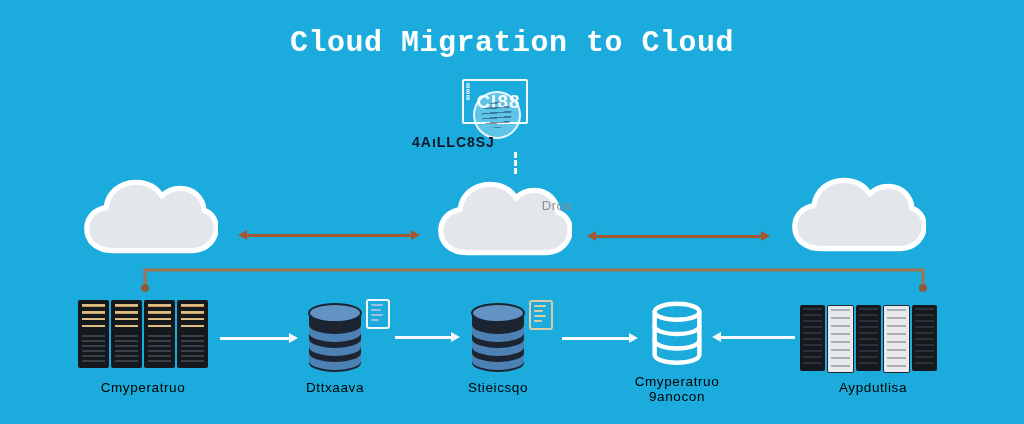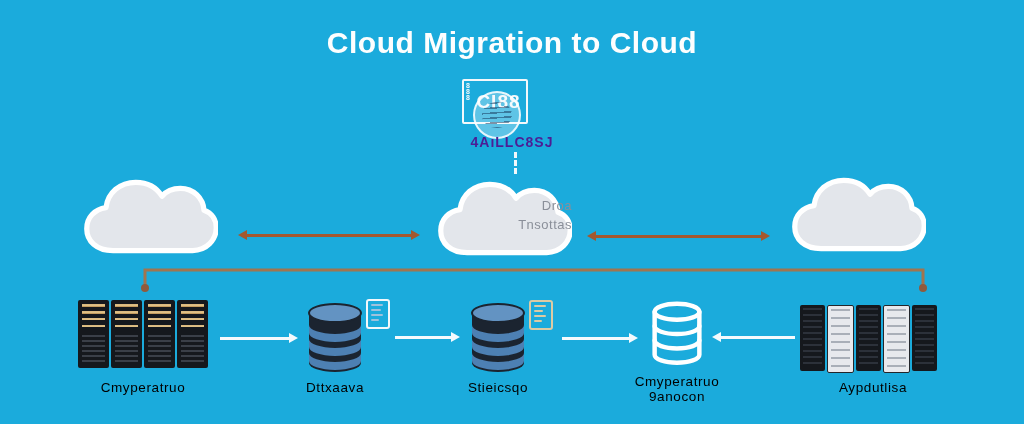--- a/index.html
+++ b/index.html
@@ -1,35 +1,35 @@
 <!DOCTYPE html>
 <html style="--bg: #1BABDC; --cloud-fill: #E3E6EB; --cloud-stroke: #FFFFFF; --cloud-text: #8A8F99; --arrow-brown: #A4582F; --bracket: #A1754F; --bracket-dot: #8F5B3D; --arrow-white: #F5FAFD; --server-dark: #15181D; --server-light: #E7E9ED; --slat-gold: #D8B478; --db-blue: #4D80B3; --db-dark: #1B2430; --db-top: #6393C2; --doc-tan: #DCCBA4;"><head>
 <meta charset="utf-8">
 <style>
   html,body{margin:0;padding:0;}
   body{width:1024px;height:424px;overflow:hidden;font-family:"Liberation Sans",sans-serif;}
   .canvas{position:relative;width:1024px;height:424px;background:var(--bg,#1BABDC);overflow:hidden;}
 
   
   .title{position:absolute;left:0;top:26px;width:1024px;text-align:center;color:#FDFEFE;
-         font-size:30px;font-weight:700;letter-spacing:0.5px;margin:0;}
+         font-size:30px;font-weight:700;letter-spacing:0.5px;margin:0;font-family:Liberation Mono, monospace;}
 
   
   .icon-box{position:absolute;left:462px;top:79px;width:62px;height:41px;
             border:2.5px solid #F3F8FB;border-radius:2px;display:flex;align-items:flex-start;}
   .icon-side{font-size:7px;line-height:6px;color:#F3F8FB;padding:2px 1px 0 2px;white-space:pre-line;font-weight:700;}
   .icon-boxtext{flex:1;text-align:center;color:#F3F8FB;font-weight:700;font-size:19px;
                 letter-spacing:1px;padding-top:10px;}
   .icon-globe{position:absolute;left:473px;top:91px;width:44px;height:44px;border-radius:50%;
               background:rgba(255,255,255,0.30);border:2px solid rgba(255,255,255,0.85);}
   .icon-globe .scribble{position:absolute;left:7px;top:9px;right:7px;bottom:9px;border-radius:50%;
               background:repeating-linear-gradient(180deg,rgba(25,60,95,0.55) 0 1.5px,transparent 1.5px 5px);
               transform:rotate(-4deg);}
-  .icon-label{position:absolute;left:412px;top:134px;width:200px;text-align:center;
-              color:#4c1d95;font-size:14px;font-weight:700;letter-spacing:1px;}
+  .icon-label{position:absolute;left:412px;top:134px;width:200px;
+              color:#0f172a;font-size:14px;font-weight:700;letter-spacing:1px;}
   .dashed-connector{position:absolute;left:514px;top:152px;height:22px;width:0;
               border-left:3px dashed #F3F8FB;}
 
   
   .cloud-svg{position:absolute;width:140px;height:91px;}
   .cloud-path{fill:var(--cloud-fill,#E3E6EB);stroke:var(--cloud-stroke,#fff);stroke-width:6;stroke-linejoin:round;}
   .cloud-text{position:absolute;left:432px;top:196px;width:140px;text-align:right;
               color:var(--cloud-text,#8A8F99);font-size:13px;line-height:19px;letter-spacing:0.5px;}
 
   
@@ -103,21 +103,20 @@
 
   <svg class="cloud-svg" style="left:78px;top:170px" viewBox="0 0 160 104">
     <path class="cloud-path" d="M40 92 C21 92 10 81 10 67 C10 54 19 45 32 43 C34 26 48 14 66 14 C79 14 90 20 96 30 C101 24 109 21 117 21 C132 21 143 32 144 46 C153 49 158 57 158 66 C158 80 147 92 131 92 Z"></path>
   </svg>
 
   <svg class="cloud-svg" style="left:432px;top:172px" viewBox="0 0 160 104">
     <path class="cloud-path" d="M40 92 C21 92 10 81 10 67 C10 54 19 45 32 43 C34 26 48 14 66 14 C79 14 90 20 96 30 C101 24 109 21 117 21 C132 21 143 32 144 46 C153 49 158 57 158 66 C158 80 147 92 131 92 Z"></path>
   </svg>
   <div class="cloud-text">
     <div>Droa</div>
-    <div>Tnsottas</div>
   </div>
 
   <svg class="cloud-svg" style="left:786px;top:168px" viewBox="0 0 160 104">
     <path class="cloud-path" d="M40 92 C21 92 10 81 10 67 C10 54 19 45 32 43 C34 26 48 14 66 14 C79 14 90 20 96 30 C101 24 109 21 117 21 C132 21 143 32 144 46 C153 49 158 57 158 66 C158 80 147 92 131 92 Z"></path>
   </svg>
 
   <div class="dbl-arrow" style="left:246px;top:234px;width:166px"></div>
   <div class="dbl-arrow" style="left:595px;top:235px;width:167px"></div>
 
   <svg class="bracket-svg" viewBox="0 0 790 36">

